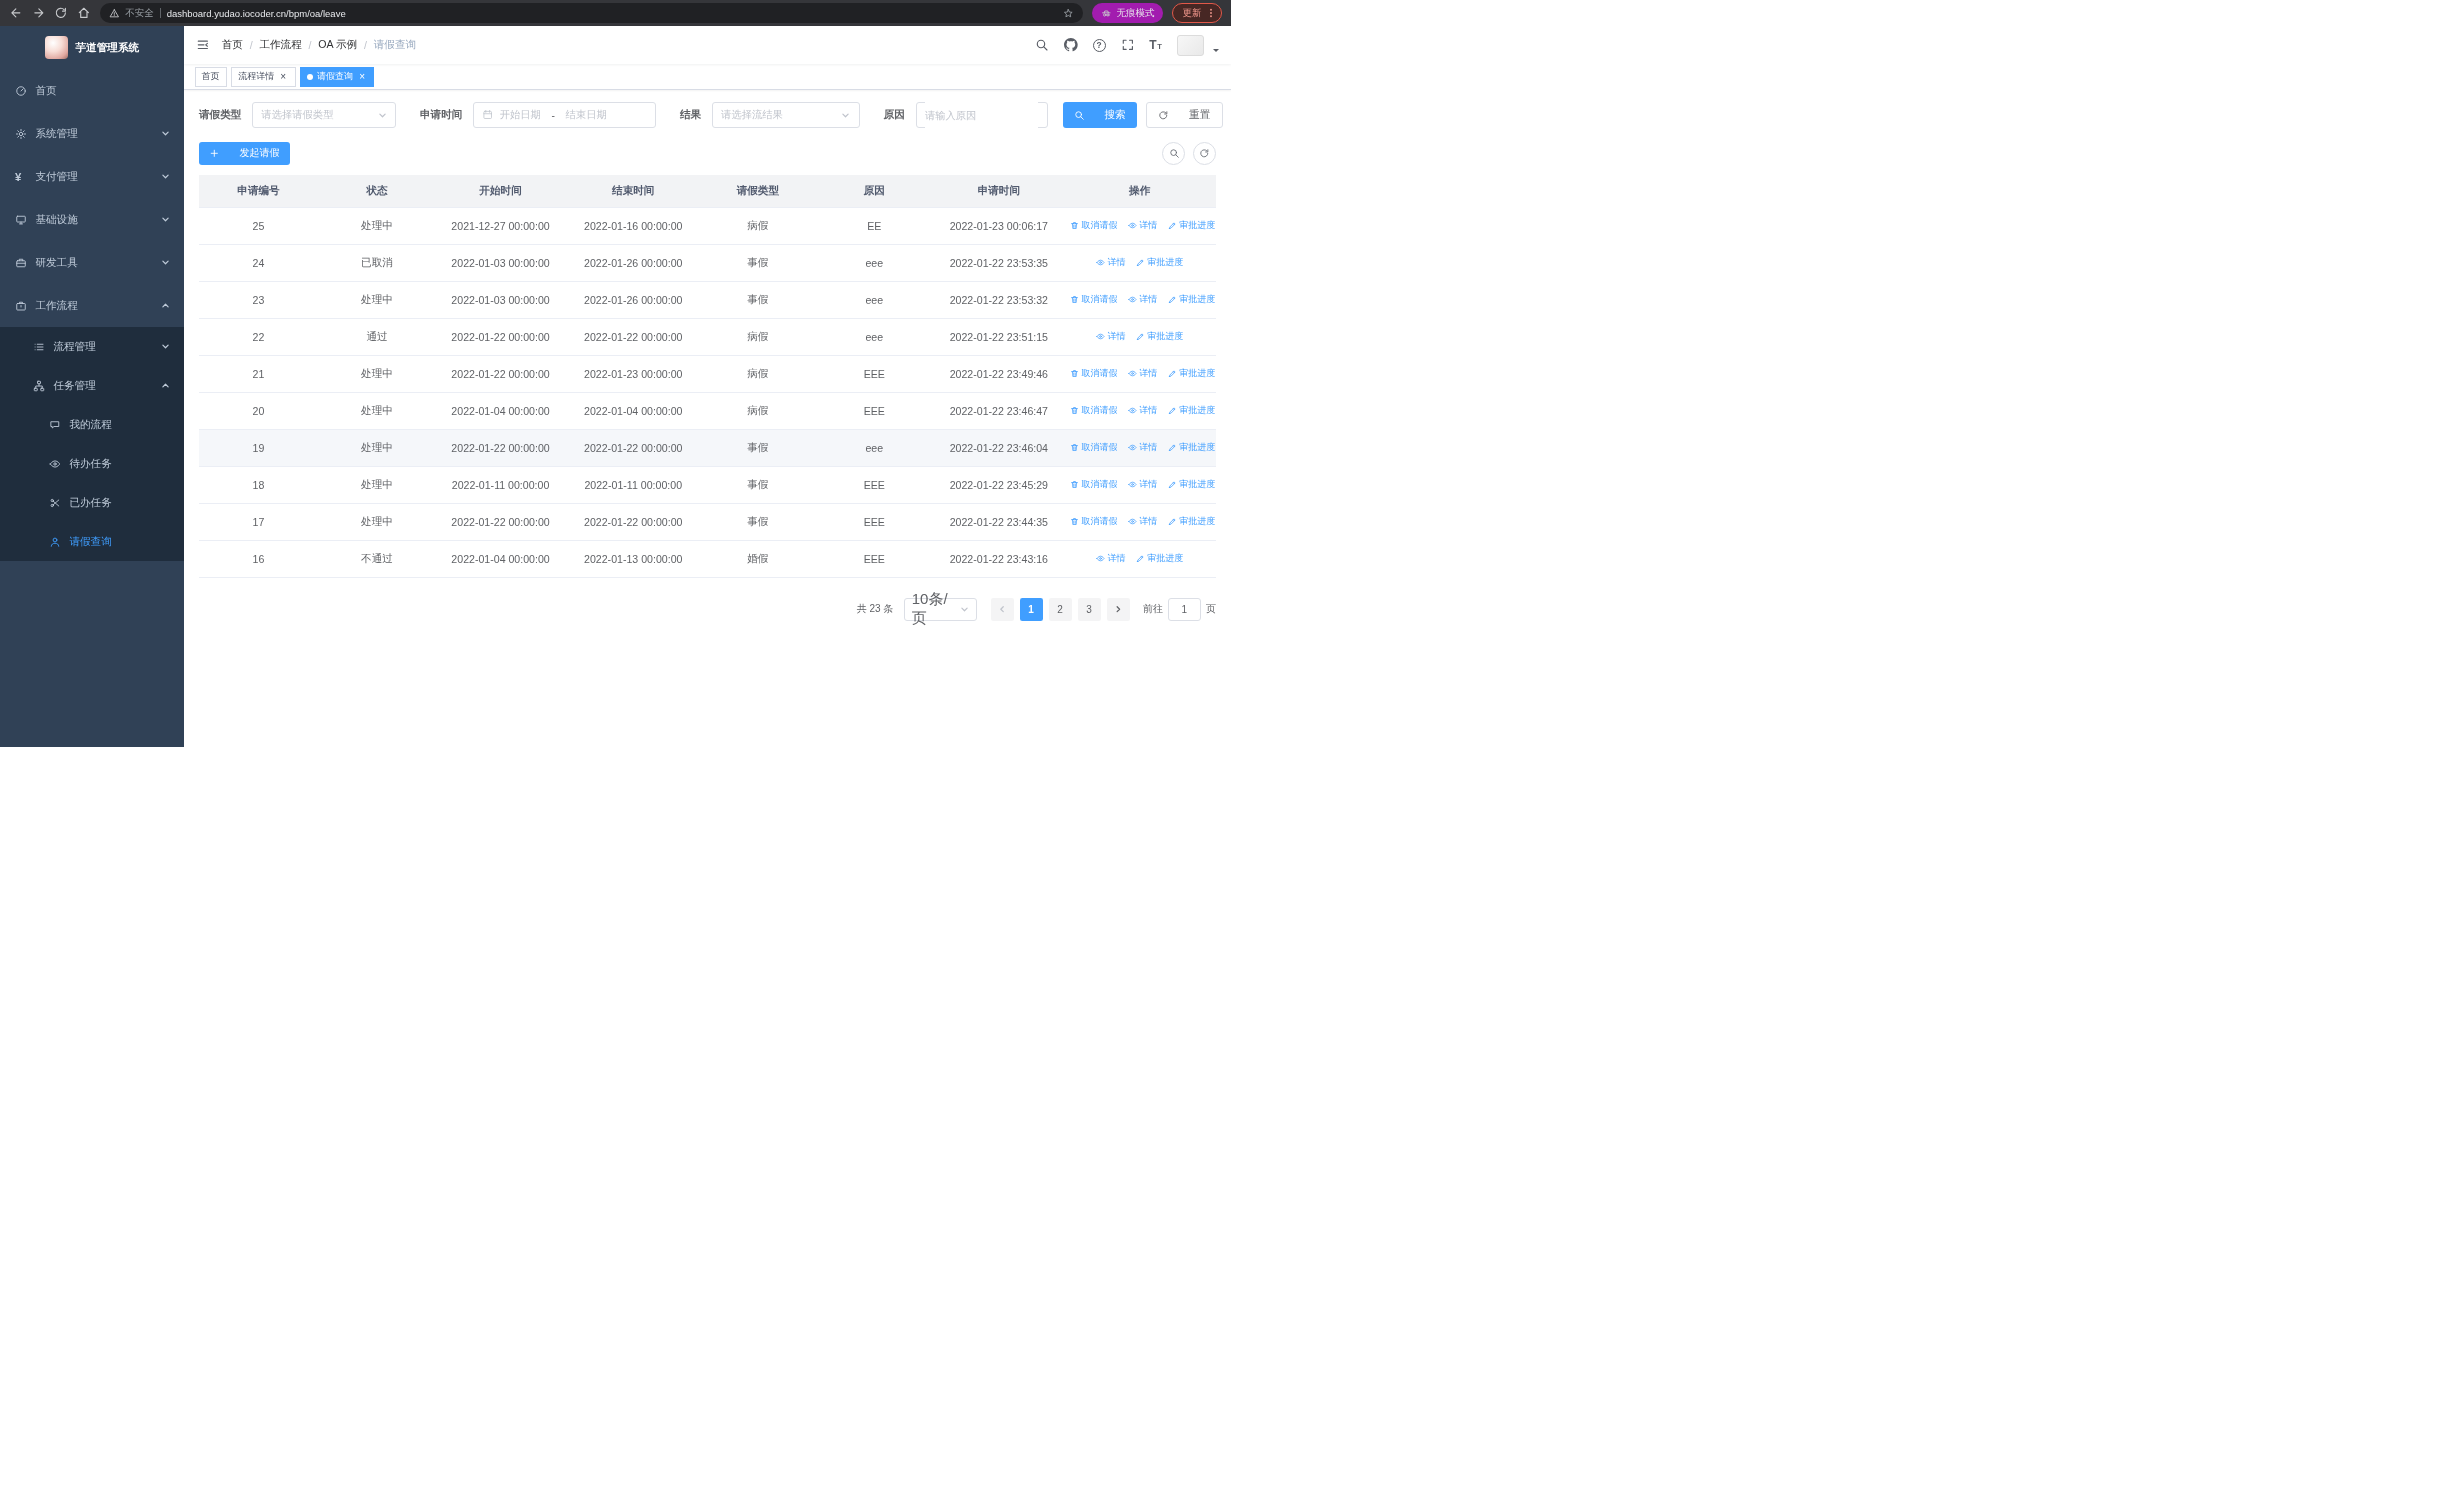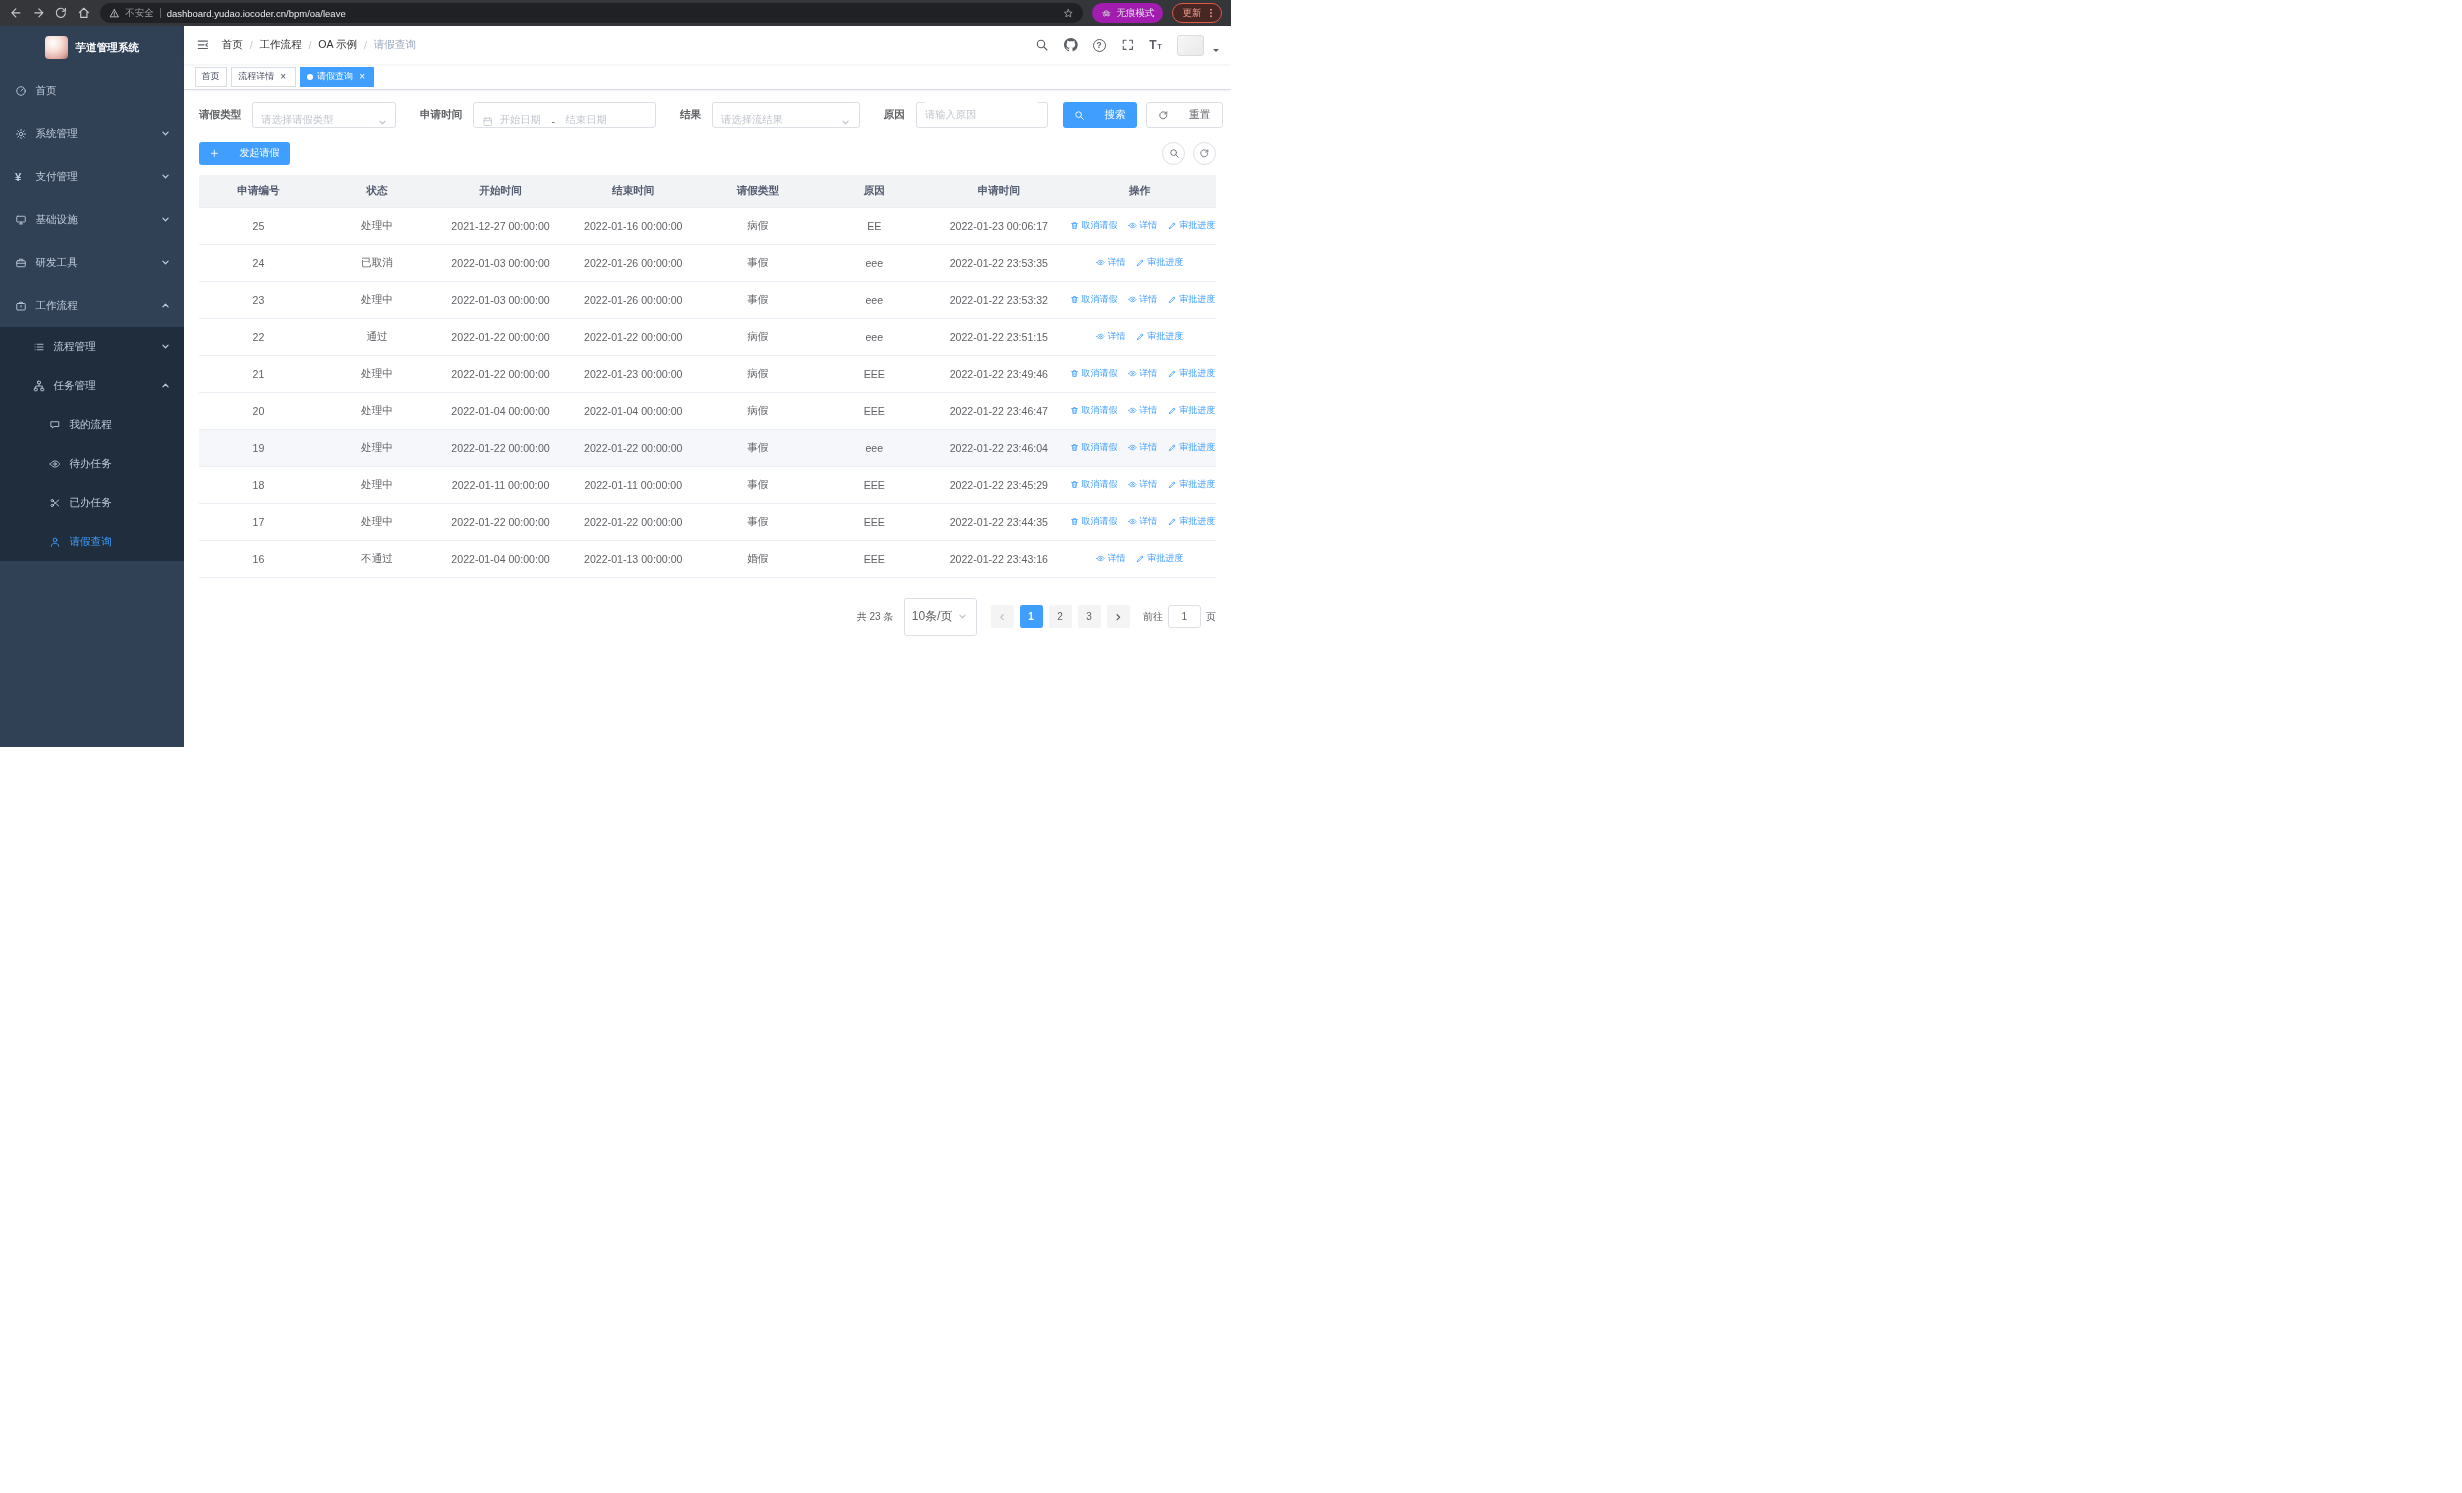--- a/index.html
+++ b/index.html
@@ -74,21 +74,21 @@
   .tab.active .dot{display:inline-block}
   .tab .close{width:10.6px;height:10.6px;display:inline-flex;align-items:center;justify-content:center;border-radius:50%}
   .tab .close::before{content:"×";font-size:10px;line-height:1}
 
   .content{flex:1;padding:12px 15px;background:#fff;min-width:0}
 
   
   .filter-row{display:flex;align-items:center}
   .f-group{display:flex;align-items:center;margin-right:24px}
   .f-label{font-weight:700;color:#606266;margin-right:10.6px;white-space:nowrap}
-  .ctrl{height:26px;border:0.8px solid #dcdfe6;border-radius:3px;background:#fff;display:flex;align-items:flex-end;
+  .ctrl{height:26px;border:0.8px solid #dcdfe6;border-radius:3px;background:#fff;display:flex;align-items:center;
     padding:0 8.4px;color:#c0c4cc;font-size:10.3px;cursor:pointer}
   .ctrl .ph{flex:1;white-space:nowrap;overflow:hidden}
   .sel-arrow{width:9px;height:9px;color:#c0c4cc;flex:none;margin-left:6px}
   .sel-arrow svg{width:100%;height:100%;fill:none;stroke:currentColor;stroke-width:1.6;stroke-linecap:round;stroke-linejoin:round}
   .cicon{width:11.4px;height:11.4px;color:#c0c4cc;flex:none;margin-right:6px}
   .cicon svg{width:100%;height:100%;fill:none;stroke:currentColor;stroke-width:1.7;stroke-linecap:round;stroke-linejoin:round}
   .range-sep{color:#606266;padding:0 10.6px}
   .text-input{height:26px;width:100%;border:none;outline:none;font-size:10.3px;color:#606266;font-family:inherit}
   .text-input::placeholder{color:#c0c4cc}
   .btn{height:26px;border:none;border-radius:3px;display:inline-flex;align-items:center;gap:20px;
@@ -112,22 +112,22 @@
     border-bottom:0.8px solid #ebeef5;padding:0 3px;white-space:nowrap}
   .grid td{height:37px;color:#606266;text-align:center;border-bottom:0.8px solid #ebeef5;padding:0 3px;white-space:nowrap;overflow:hidden}
   .grid tr.highlight td{background:#f5f7fa}
   .op-link{color:#409eff;font-size:9px;display:inline-flex;align-items:center;gap:2.3px;margin:0 3.8px;cursor:pointer;white-space:nowrap}
   .oicon{width:9px;height:9px;flex:none}
   .oicon svg{width:100%;height:100%;fill:none;stroke:currentColor;stroke-width:2;stroke-linecap:round;stroke-linejoin:round}
 
   
   .pagination{margin-top:20px;display:flex;align-items:center;justify-content:flex-end;font-size:10px;color:#606266}
   .pg-total{margin-right:10.6px}
-  .page-size{width:73px;height:38px;border:0.8px solid #dcdfe6;border-radius:3px;display:flex;align-items:center;
-    justify-content:flex-start;padding:0 6.8px;color:#606266;cursor:pointer;margin-right:10.6px;font-size:12px}
+  .page-size{width:73px;height:23px;border:0.8px solid #dcdfe6;border-radius:3px;display:flex;align-items:center;
+    justify-content:flex-start;padding:0 6.8px;color:#606266;cursor:pointer;margin-right:10.6px;font-size:15px}
   .pg-btn{min-width:23px;height:23px;background:#f4f4f5;border-radius:2.3px;display:inline-flex;align-items:center;
     justify-content:center;color:#606266;margin:0 3px;cursor:pointer;font-size:10px}
   .pg-btn.active{background:#409eff;color:#fff;font-weight:700}
   .pg-btn.disabled{color:#c0c4cc}
   .pg-btn svg{width:8.4px;height:8.4px;fill:none;stroke:currentColor;stroke-width:1.8;stroke-linecap:round;stroke-linejoin:round}
   .goto-label{margin:0 4.6px 0 10.6px}
   .goto-input{width:33px;height:23px;border:0.8px solid #dcdfe6;border-radius:3px;text-align:center;
     font-size:10px;color:#606266;outline:none;font-family:inherit}
   .goto-unit{margin-left:5.3px}
 </style>

